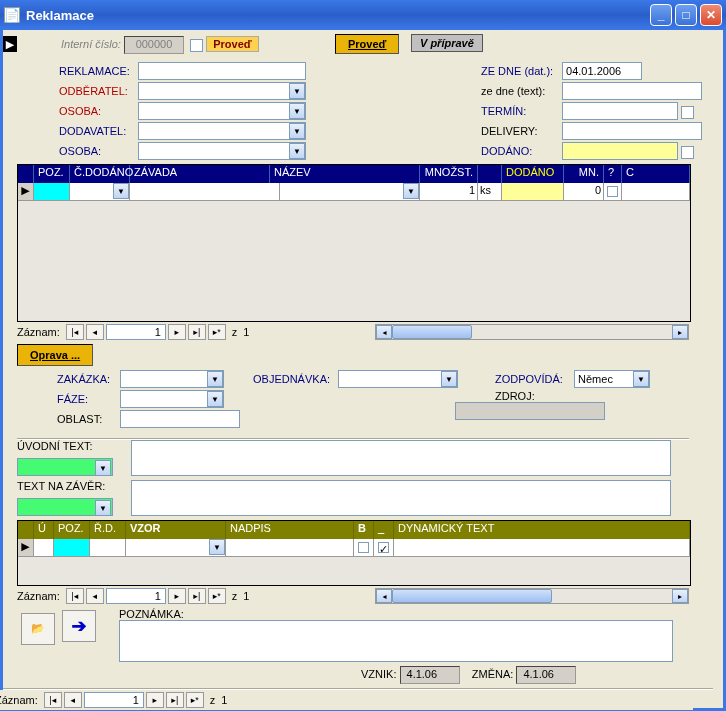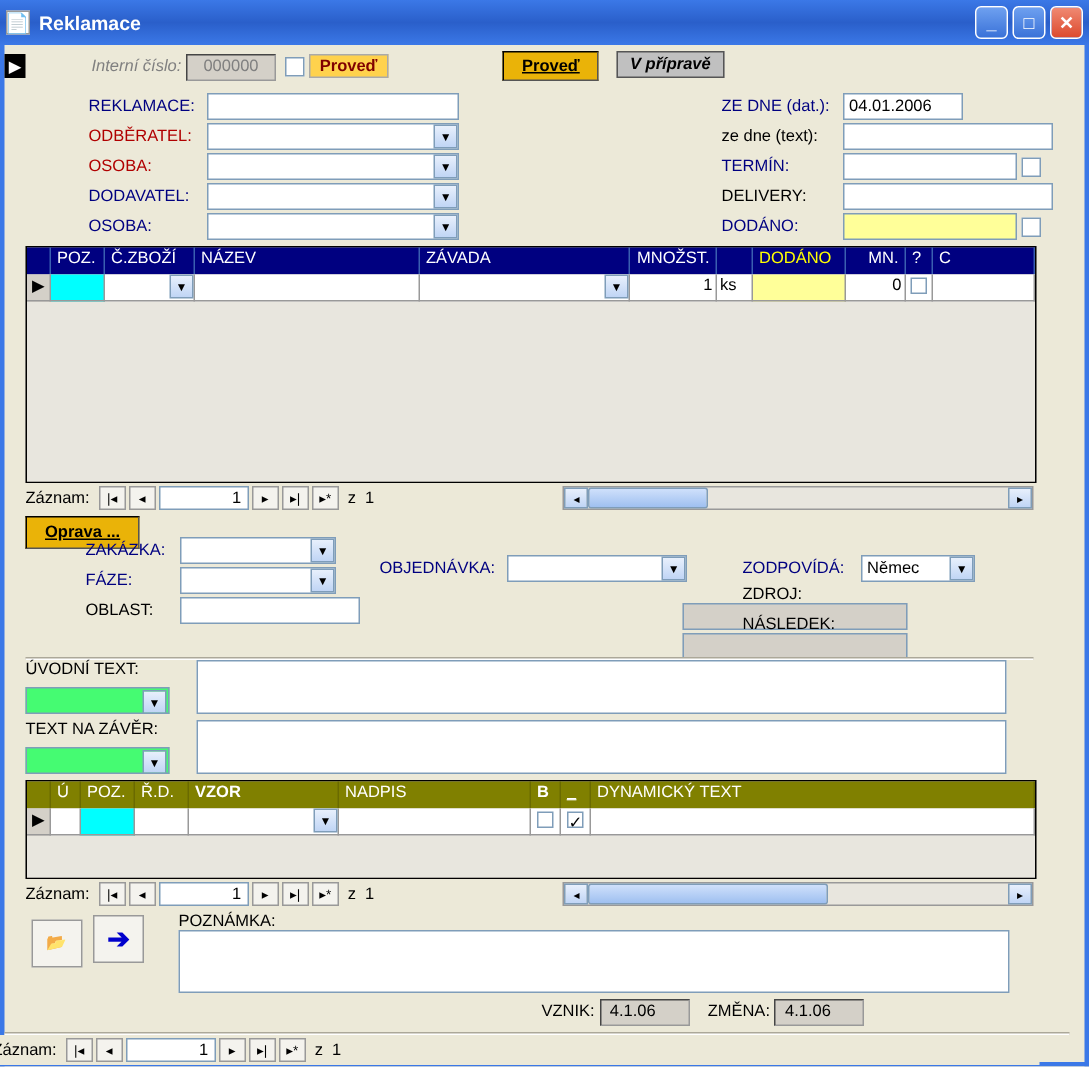--- a/index.html
+++ b/index.html
@@ -115,23 +115,23 @@
   <div style="height:20px;"><span class="lbl" style="width:78px;color:#000;">DELIVERY:</span>
     <input class="field" style="width: 140px;"></div>
   <div style="height:20px;"><span class="lbl" style="width:78px;">DODÁNO:</span>
     <input class="field yellow" style="width: 116px;"> <span class="chk"></span></div>
 </div>
 
 <div class="grid abs" style="left:14px; top:134px; width:674px;">
   <div class="hdr">
     <div class="cell" style="width:16px;"></div>
     <div class="cell" style="width:36px;">POZ.</div>
-    <div class="cell" style="width:60px;">Č.ZBOŽÍ</div>
+    <div class="cell" style="width:60px;">Č.DODÁNO</div>
+    <div class="cell" style="width:140px;">ZÁVADA</div>
     <div class="cell" style="width:150px;">NÁZEV</div>
-    <div class="cell" style="width:140px;">ZÁVADA</div>
     <div class="cell" style="width:58px;text-align:right;">MNOŽST.</div>
     <div class="cell" style="width:24px;"></div>
     <div class="cell" style="width:62px;color:#ffff00;">DODÁNO</div>
     <div class="cell" style="width:40px;text-align:right;">MN.</div>
     <div class="cell" style="width:18px;">?</div>
     <div class="cell" style="flex:1;">C</div>
   </div>
   <div class="row">
     <div class="cell" style="width:16px;background:#d4d0c8;text-align:center;">▶</div>
     <div class="cell" style="width:36px;background:#00ffff;"></div>
@@ -167,38 +167,36 @@
     <div class="btn-scroll">◂</div>
     <div class="track">
             <div class="thumb"></div>
           </div>
     <div class="btn-scroll">▸</div>
   </div>
 </div>
 
 <button class="btn abs" style="left:14px; top:314px; height:22px; font-weight:bold; text-decoration:underline;">Oprava ...</button>
 
-<div class="abs" style="left:14px; top:328px;">
+<div class="abs" style="left:14px; top:340px;">
   <div style="height:20px;"><span class="lbl" style="width:60px;">ZAKÁZKA:</span>
     <span class="combo"><input class="field" style="width: 104px;"><span class="arrow">▼</span></span></div>
   <div style="height:20px;"><span class="lbl" style="width:60px;">FÁZE:</span>
     <span class="combo"><input class="field" style="width: 104px;"><span class="arrow">▼</span></span></div>
   <div style="height:20px;"><span class="lbl" style="width:60px;color:#000;">OBLAST:</span>
     <input class="field" style="width: 120px;"></div>
 </div>
 <div class="abs" style="left:210px; top:340px;">
   <span class="lbl" style="width:82px;">OBJEDNÁVKA:</span>
   <span class="combo"><input class="field" style="width: 120px;"><span class="arrow">▼</span></span>
 </div>
 <div class="abs" style="left:452px; top:340px;">
   <div style="height:20px;"><span class="lbl" style="width:76px;">ZODPOVÍDÁ:</span>
     <span class="combo"><input class="field" style="width: 76px;" value="Němec"><span class="arrow">▼</span></span></div>
   <div style="height:20px;"><span class="lbl" style="width:76px;color:#000;">ZDROJ:</span>
-    <input class="field" style="width: 150px; background: rgb(212, 208, 200);"></div>
-  <div style="height:20px;"><span class="lbl" style="width:76px;color:#000;">NÁSLEDEK:</span>
     <input class="field" style="width: 150px; background: rgb(212, 208, 200);"></div>
 </div>
 
 <div class="section-line abs" style="left:14px;top:406px;width:672px;"></div>
 
 <div class="abs" style="left:14px; top:410px;">
   <div style="height:18px;"><span>ÚVODNÍ TEXT:</span></div>
   <span class="smallsel"><span class="arrow">▼</span></span>
 </div>
 <input class="bigtext abs" style="left: 128px; top: 410px; height: 36px;">

